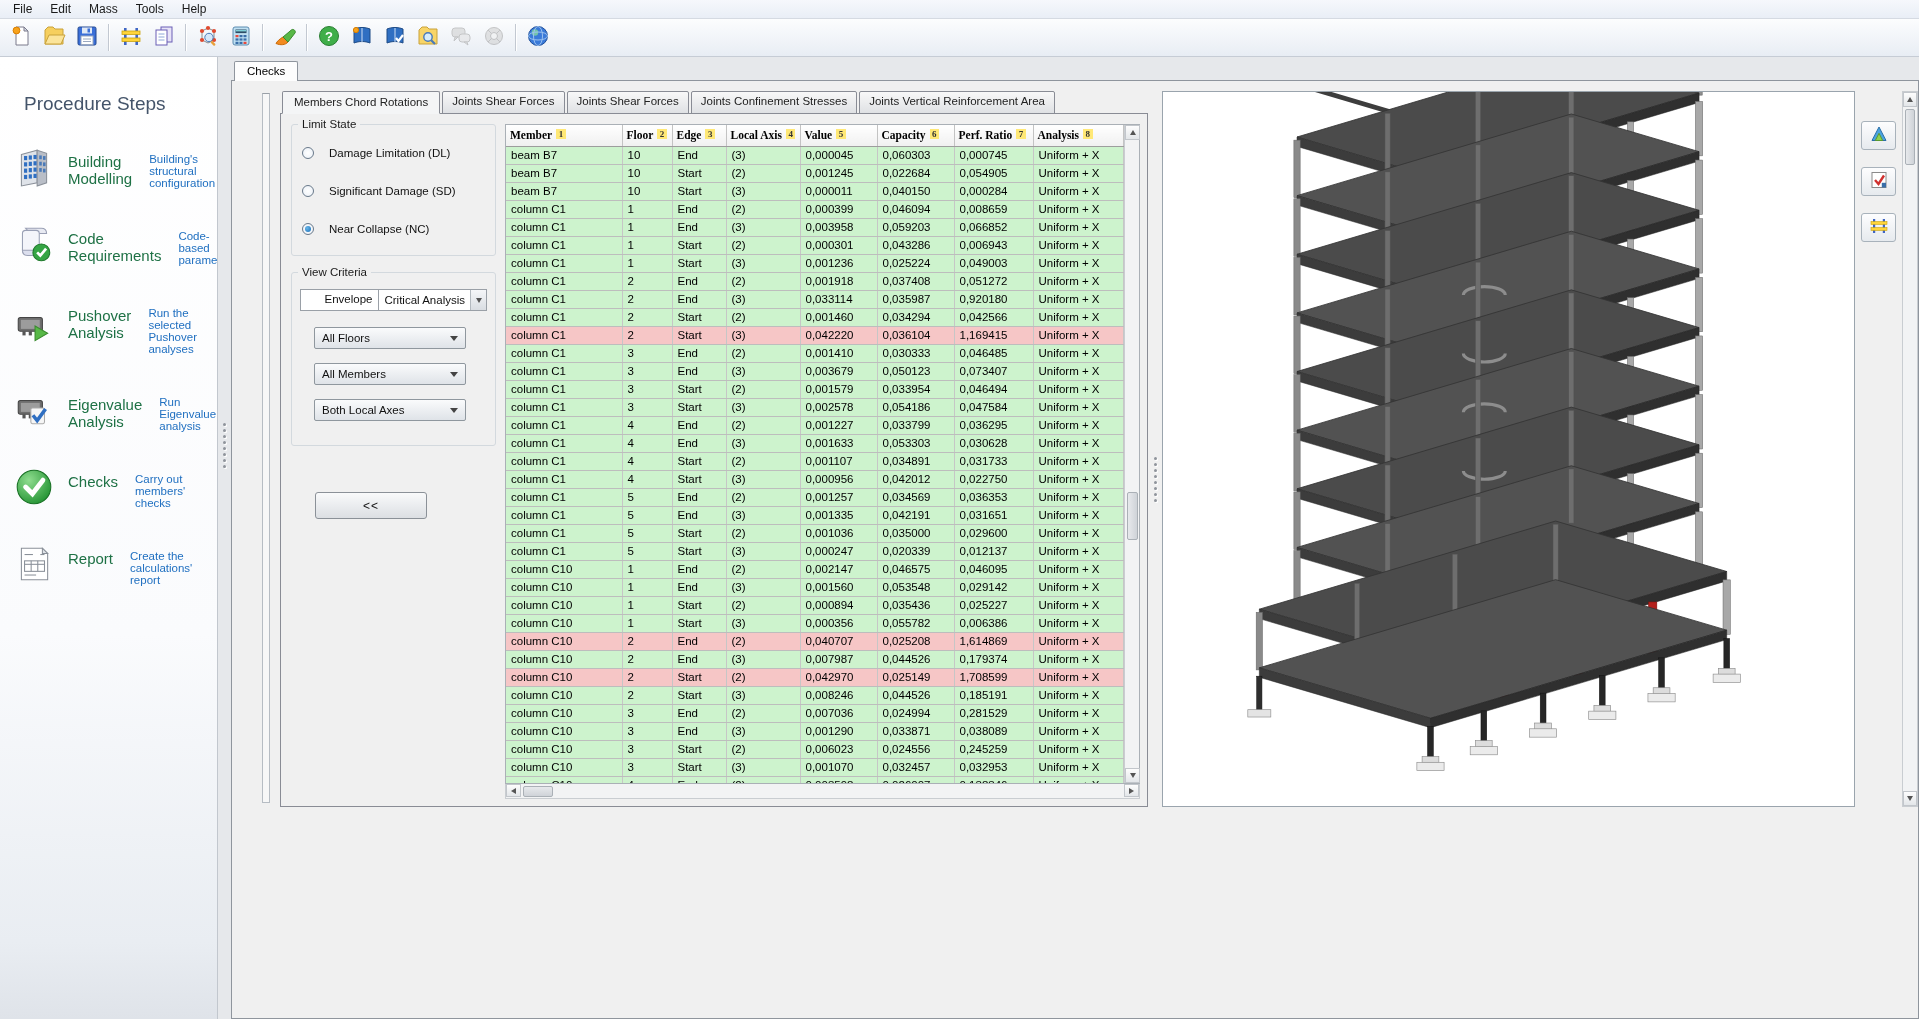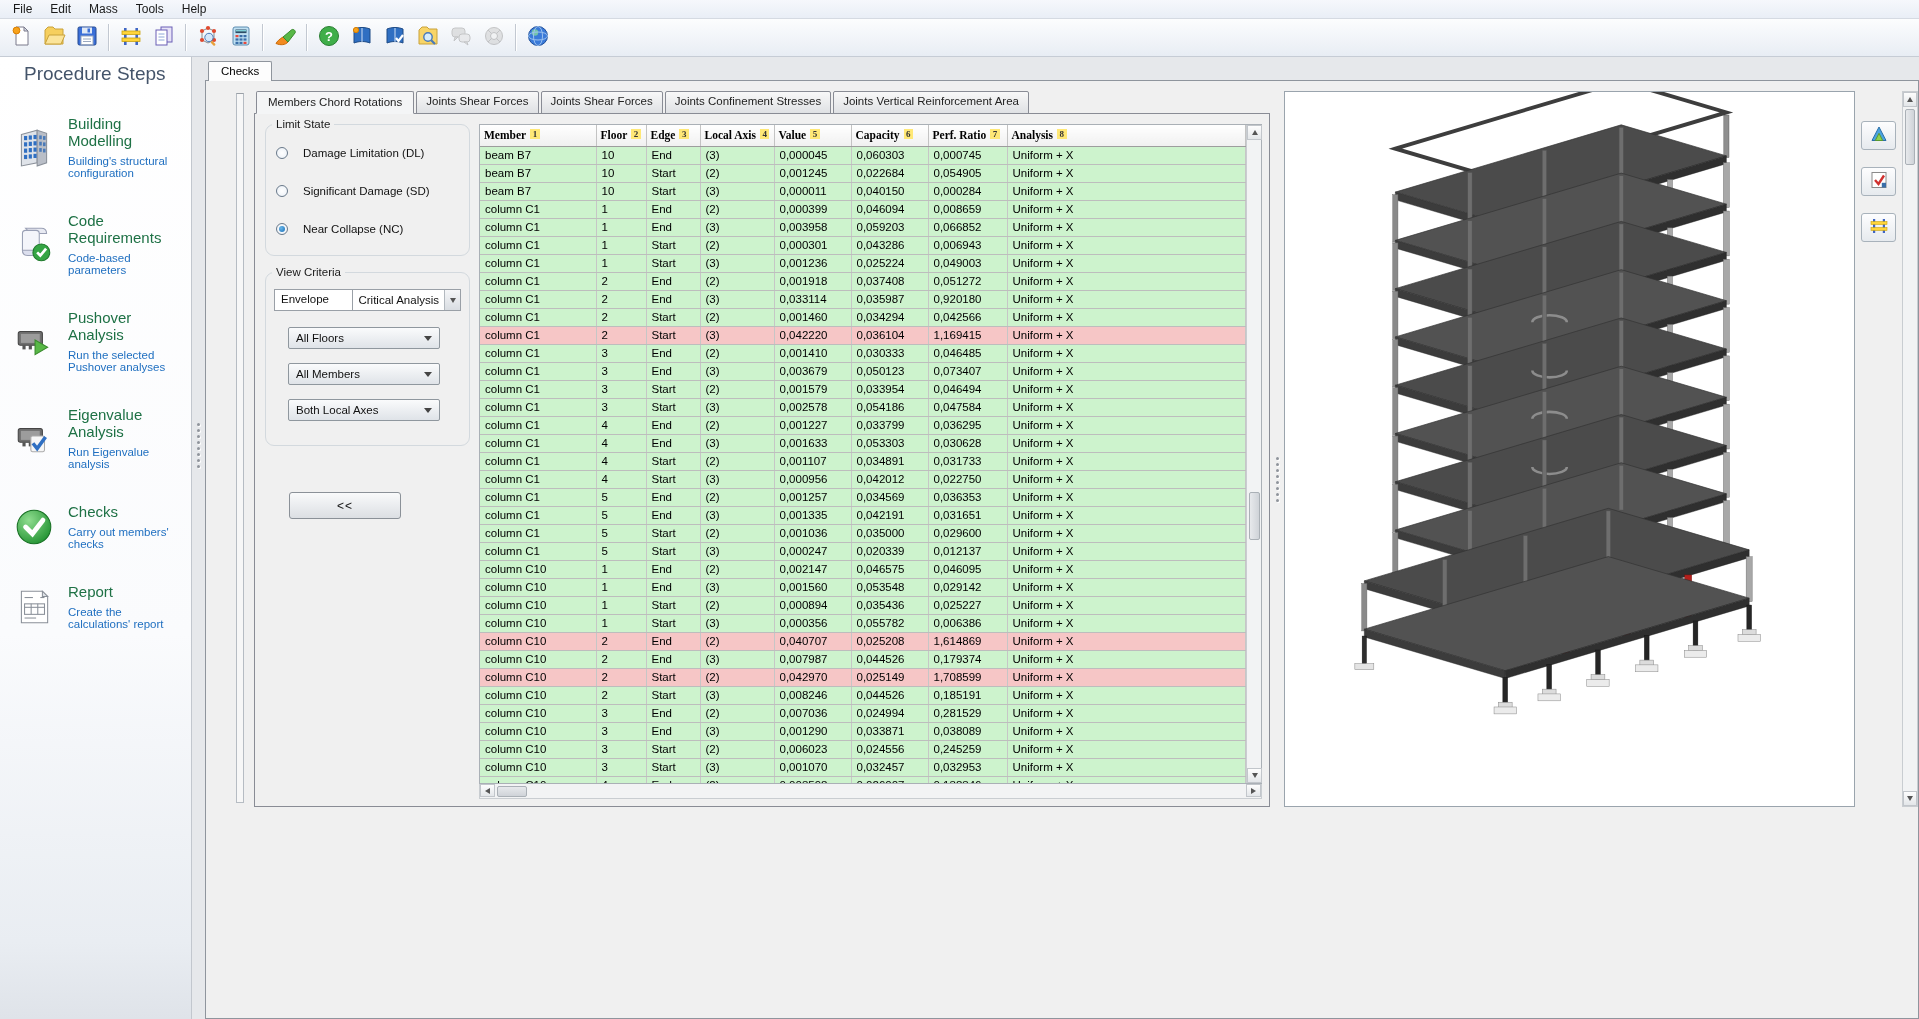--- a/index.html
+++ b/index.html
@@ -12,50 +12,50 @@
   .menu-item{padding:2px 9px;cursor:default;text-align:right;}
   .toolbar{height:38px;background:linear-gradient(#fcfdfe,#e8edf4);border-bottom:1px solid #c6ccd5;display:flex;align-items:center;padding:2px 4px;}
   .tb-btn{width:31px;height:31px;display:flex;align-items:center;justify-content:center;border-radius:3px;margin:0 1px;}
   .tb-btn svg{width:24px;height:24px;}
   .tb-btn.disabled{filter:grayscale(1);opacity:.55;}
   .tb-sep{width:1px;height:27px;background:#c2c8d1;margin:0 5px;box-shadow:1px 0 0 #fff;}
 
   .bodyrow{flex:1;display:flex;min-height:0;}
 
   
-  .sidebar{width:192px;background:linear-gradient(180deg,#ffffff 0%,#fafbfd 60%,#e9edf2 92%,#dfe3e9 100%);border-right:1px solid #c2c7ce;padding-top:0;overflow:hidden;}
+  .sidebar{width:218px;background:linear-gradient(180deg,#ffffff 0%,#fafbfd 60%,#e9edf2 92%,#dfe3e9 100%);border-right:1px solid #c2c7ce;padding-top:30px;overflow:hidden;}
   .sb-title{font-size:19px;color:#44546a;margin:6px 0 22px 24px;}
   .sb-item{display:flex;align-items:center;gap:13px;padding:8px 6px 8px 13px;margin-bottom:17px;cursor:default;}
   .sb-ic{width:42px;height:42px;flex:none;}
   .sb-ic svg{width:42px;height:42px;}
-  .sb-tx{display:flex;flex-direction:column;gap:6px;}
+  .sb-tx{display:flex;flex-direction:row;gap:17px;margin-top:8px;}
   .sb-it-title{font-size:15px;color:#1e7145;}
   .sb-it-sub{font-size:11.5px;color:#1f6fc0;}
 
   
   .vsplit{width:13px;display:flex;align-items:flex-start;justify-content:center;background:transparent;cursor:col-resize;}
   .grip{display:flex;flex-direction:column;gap:3px;margin-top:366px;}
   .grip i{width:3px;height:3px;border-radius:50%;background:#8f949b;box-shadow:1px 1px 0 #fff;}
 
   
   .main{flex:1;display:flex;flex-direction:column;min-width:0;padding-top:2px;}
   .outer-tabs{height:21px;display:flex;align-items:flex-end;padding-left:3px;position:relative;z-index:3;}
   .outer-tab{background:#fdfdfd;border:1px solid #8f959d;border-bottom:none;border-radius:2px 2px 0 0;font-size:11.5px;padding:3px 12px 4px;margin-bottom:-1px;}
   .outer-page{flex:1;border:1px solid #8f959d;background:#f0f0f0;display:flex;flex-direction:column;min-height:0;}
   .inner-area{height:716px;display:flex;margin-top:10px;min-width:0;}
   .collapse-strip{width:8px;background:#f7f7f7;border:1px solid #b6bcc3;border-top-color:#9aa0a7;margin:2px 10px 4px 30px;}
-  .tabctrl{width:1016px;display:flex;flex-direction:column;flex:none;}
+  .tabctrl{width:868px;display:flex;flex-direction:column;flex:none;}
   .tabstrip{display:flex;padding-left:2px;position:relative;z-index:2;margin-bottom:-1px;}
   .itab{font-size:11.5px;padding:3px 9px 4px;background:linear-gradient(#f8f8f8,#dfe1e4);border:1px solid #898c95;margin-right:2px;border-radius:2px 2px 0 0;color:#222;white-space:nowrap;}
   .itab.active{background:#f4f5f6;padding:4px 11px 5px;border-bottom:1px solid #f4f5f6;}
   .tabpage{flex:1;border:1px solid #898c95;background:#f0f0f0;display:flex;padding:10px 7px 7px 10px;min-height:0;}
 
   
   .controls{width:205px;flex:none;margin-right:9px;font-size:11.5px;color:#111;}
-  .groupbox{border:1px solid #d3d9de;border-radius:9px;position:relative;padding:14px 8px 10px;margin-bottom:16px;}
+  .groupbox{border:1px solid #d3d9de;border-radius:3px;position:relative;padding:14px 8px 10px;margin-bottom:16px;text-align:right;}
   .gb-label{position:absolute;top:-7px;left:6px;background:#f0f0f0;padding:0 4px;font-size:11.5px;color:#1a1a1a;}
   .radio-row{display:flex;align-items:center;gap:15px;margin:8px 2px 26px;}
   .radio-row:last-child{margin-bottom:10px;}
   .radio{width:12px;height:12px;border-radius:50%;border:1px solid #69798a;background:radial-gradient(#ffffff,#e9eff6);flex:none;}
   .radio.sel::after{content:'';display:block;width:6px;height:6px;margin:2px;border-radius:50%;background:radial-gradient(circle at 35% 35%,#66b5e8,#1b6fb8);}
   .env-row{display:flex;height:22px;margin:2px 0 16px;}
   .env-cell{flex:1.1;background:#fff;border:1px solid #9aa0a7;padding:3px 6px;font-size:11.5px;}
   .combo{flex:1;display:flex;align-items:center;background:#fff;border:1px solid #9aa0a7;border-left:none;}
   .combo .cb-text{flex:1;padding:0 5px;font-size:11.5px;white-space:nowrap;overflow:hidden;}
   .cb-arrowbox{width:16px;align-self:stretch;background:linear-gradient(#f5f6f8,#d9dde2);border-left:1px solid #b3b9bf;display:flex;align-items:center;justify-content:center;}

